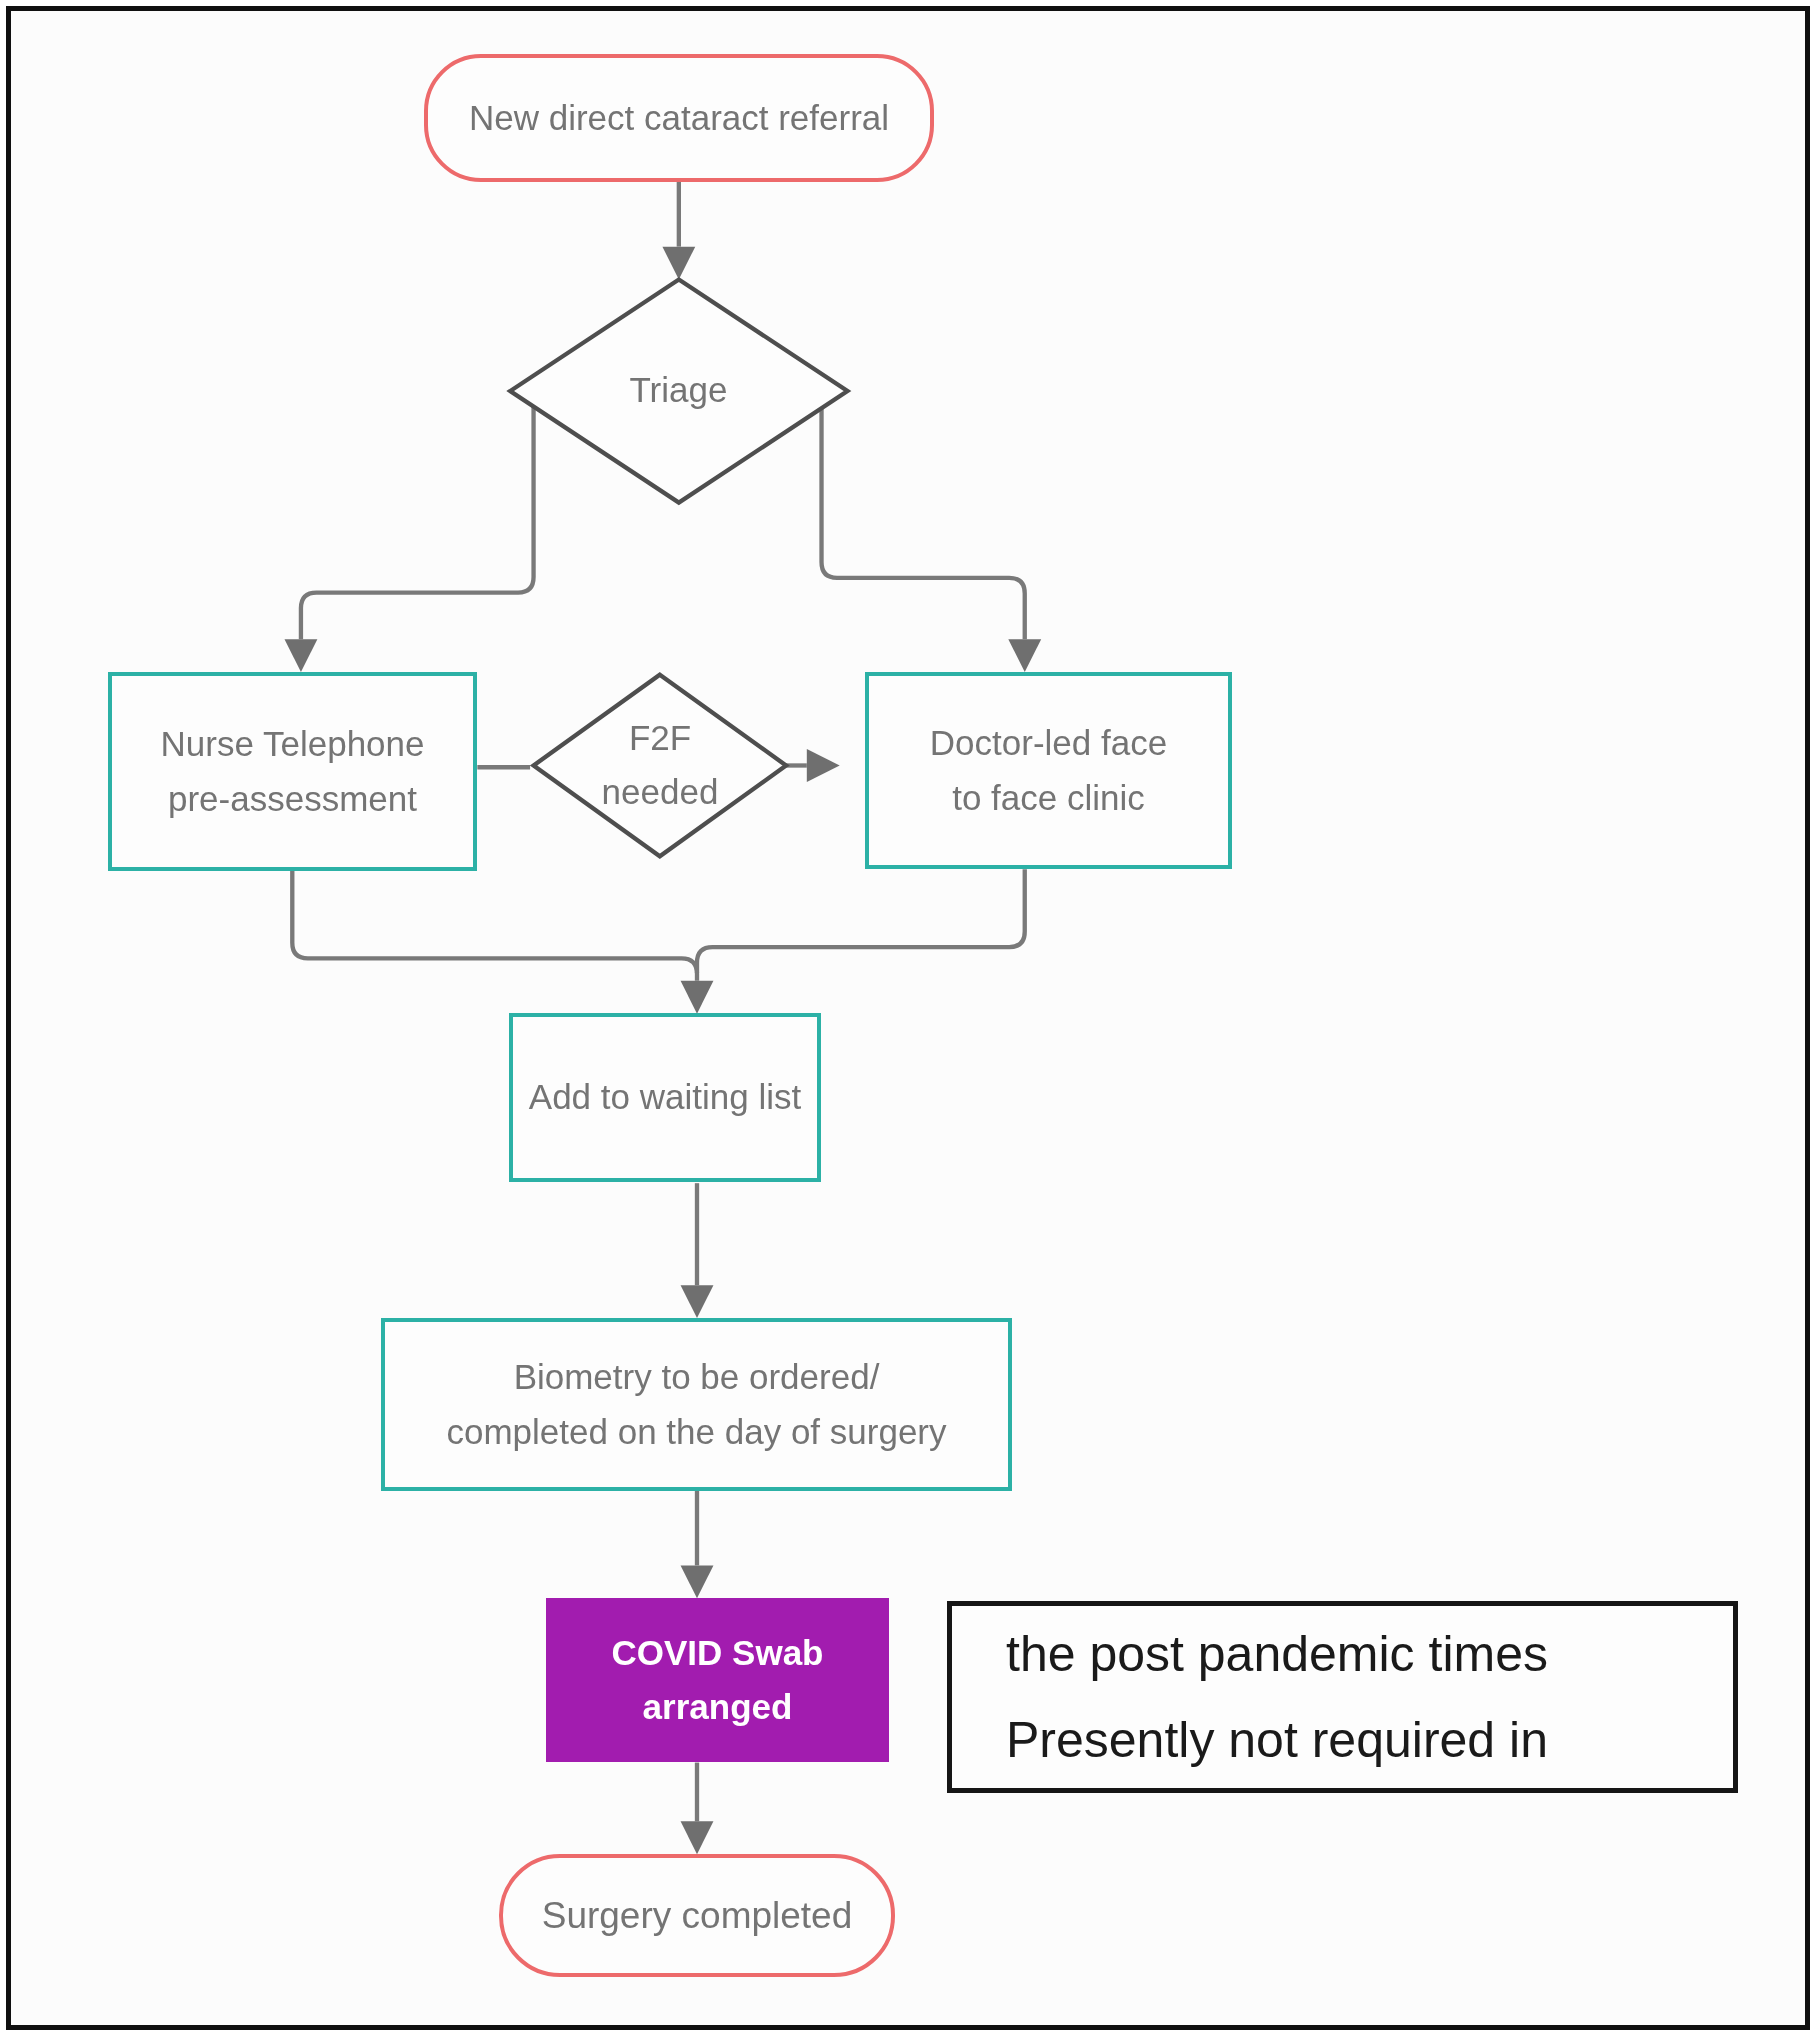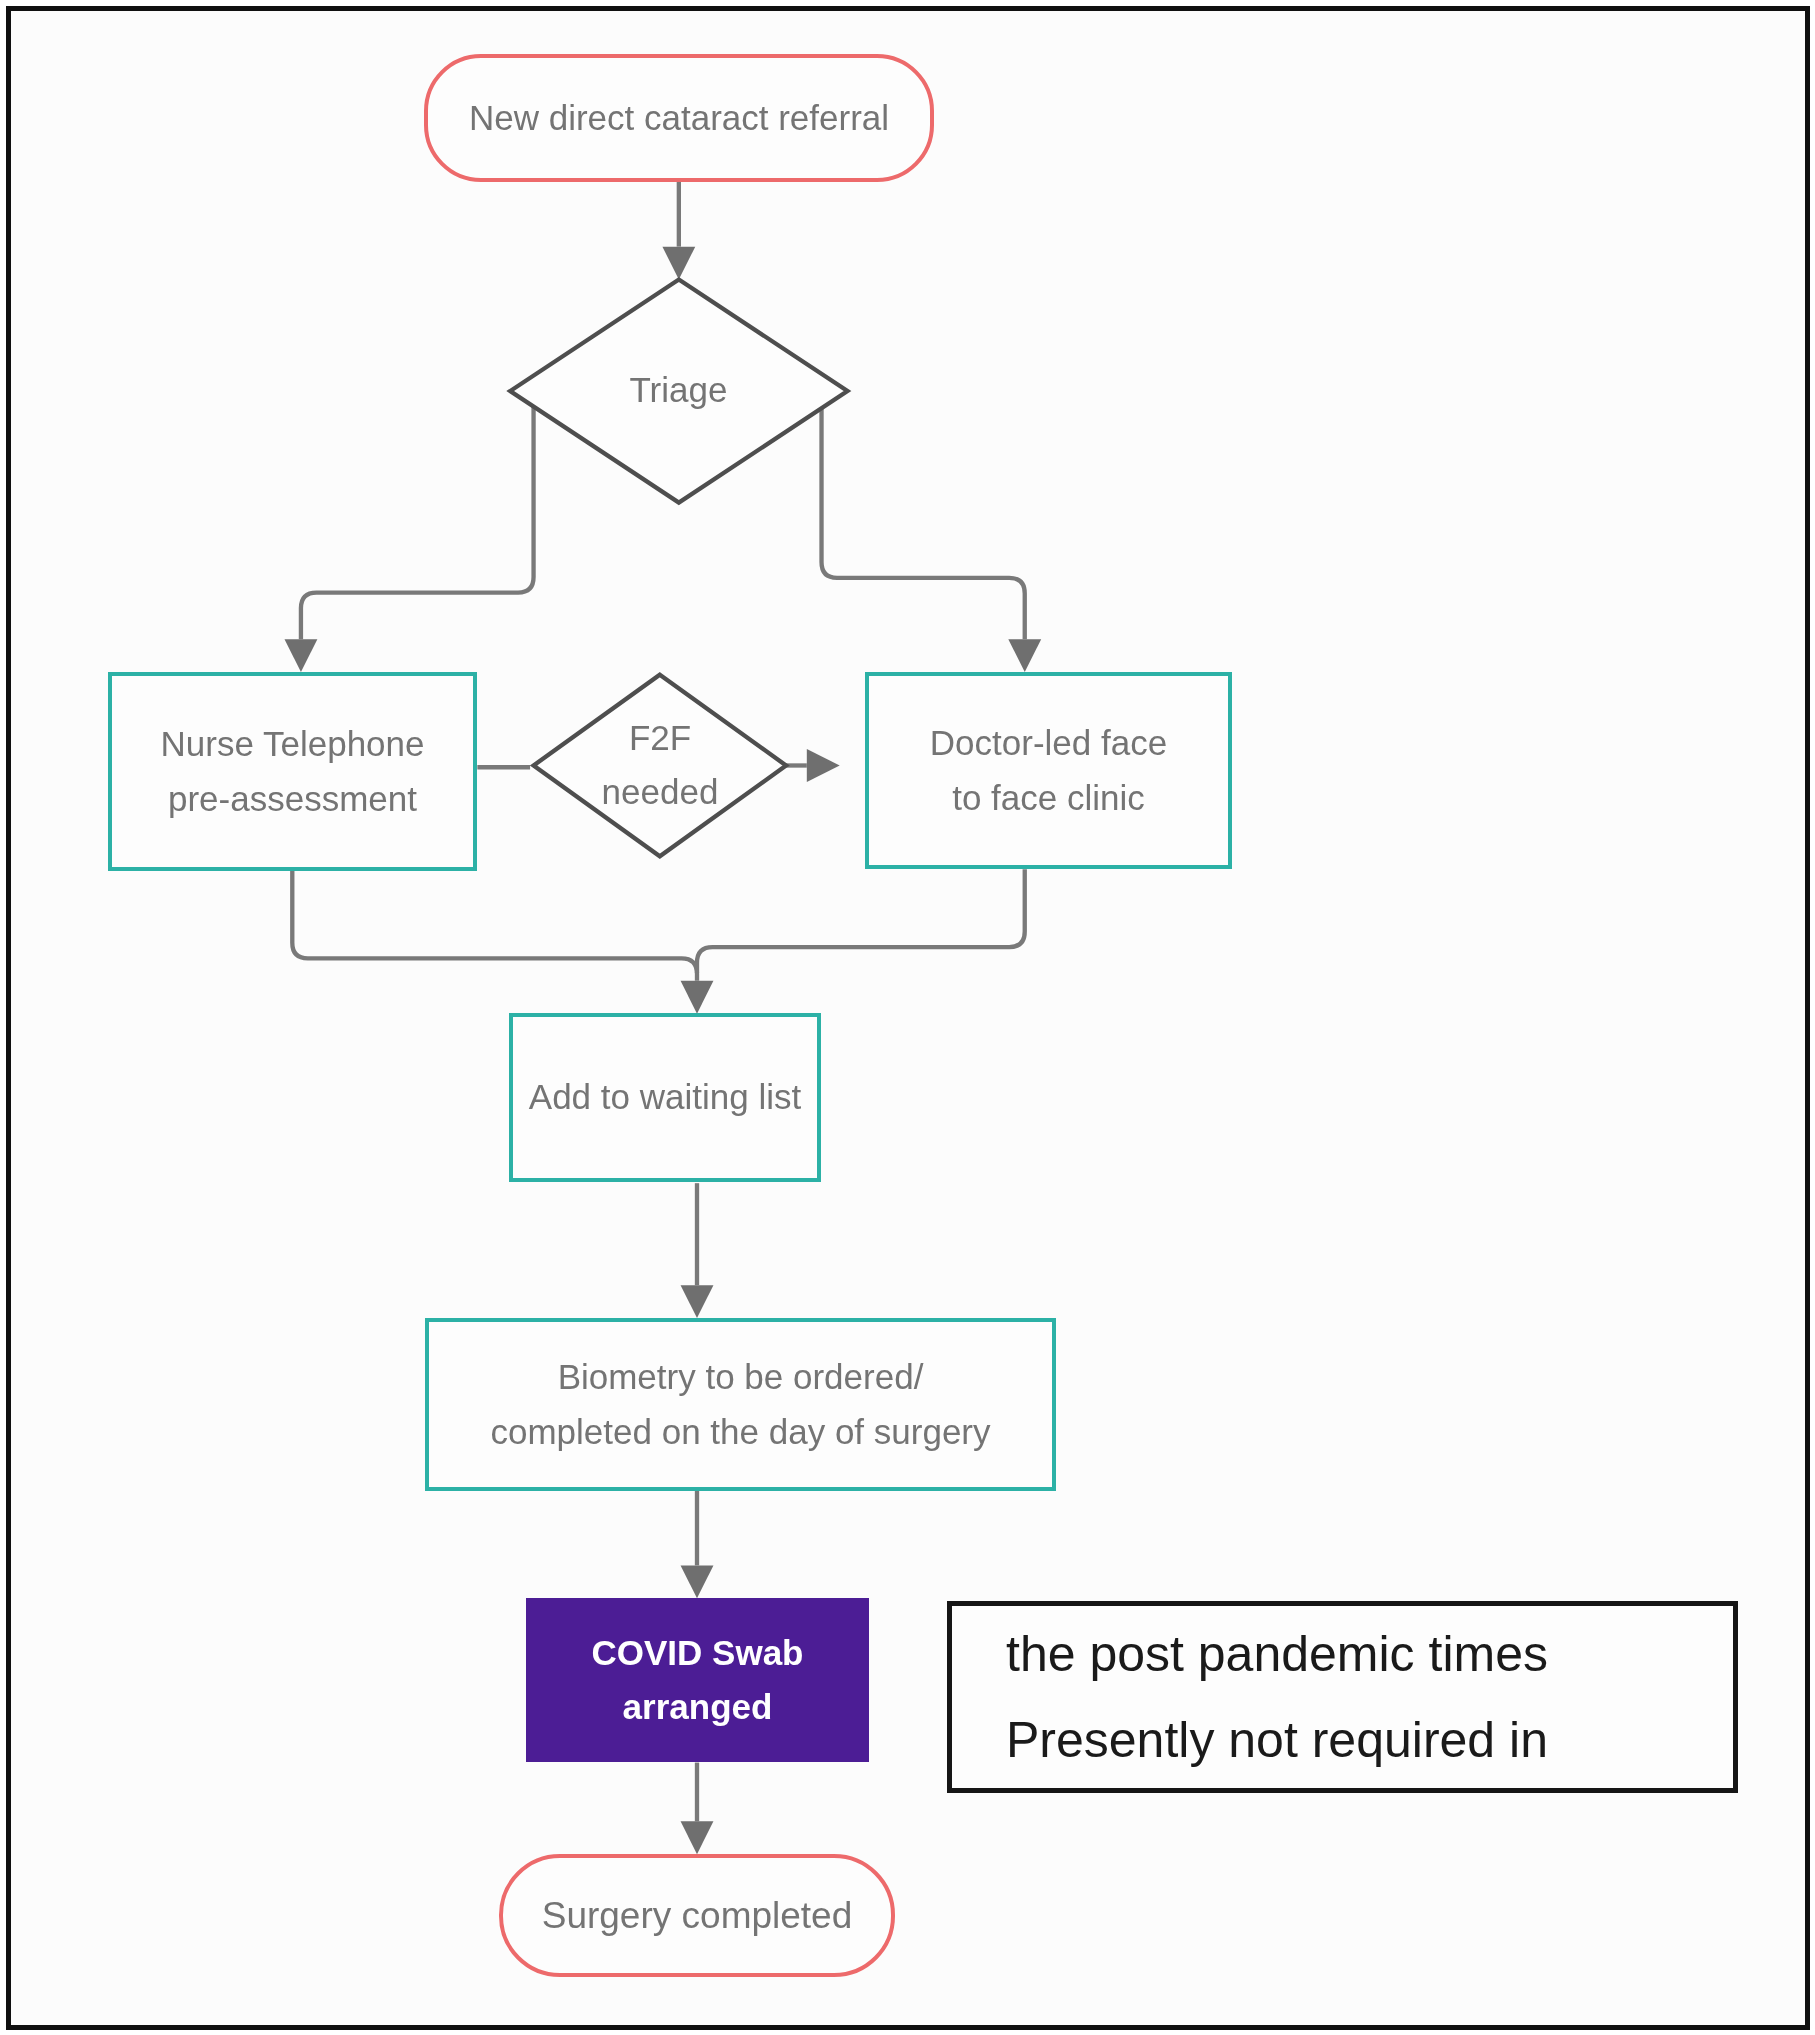--- a/index.html
+++ b/index.html
@@ -27,24 +27,25 @@
   }
   .proc {
     background: #fdfdfd;
     border: 4.3px solid #2cb1a6;
   }
   .terminator {
     background: #fdfdfd;
     border: 4.3px solid #ed6a6b;
   }
   .covid {
-    background: #4c1d95;
+    background: #a21caf;
     color: #ffffff;
     font-weight: 600;
     border: none;
+    margin-left: 20px;
   }
   .dlabel { background: transparent; }
   .note {
     background: #fdfdfd;
     border: 5.2px solid #161616;
     color: #1a1a1a;
     font-size: 50px;
     line-height: 1.72;
     align-items: flex-start;
     text-align: left;
@@ -106,21 +107,21 @@
 
 <div class="node proc" style="left:841px; top:672px; width:367px; height:197px;margin-left:24px;">
   <span class="line">Doctor-led face</span>
   <span class="line">to face clinic</span>
 </div>
 
 <div class="node proc" style="left:509px; top:1013px; width:312px; height:169px;">
   <span class="line">Add to waiting list</span>
 </div>
 
-<div class="node proc" style="left:381px; top:1318px; width:631px; height:173px;margin-left:44px;">
+<div class="node proc" style="left:381px; top:1318px; width:631px; height:173px;">
   <span class="line">Biometry to be ordered/</span>
   <span class="line">completed on the day of surgery</span>
 </div>
 
 <div class="node covid" style="left:526px; top:1598px; width:343px; height:164px;">
   <span class="line">COVID Swab</span>
   <span class="line">arranged</span>
 </div>
 
 <div class="node note" style="left:947px; top:1601px; width:791px; height:192px;">

